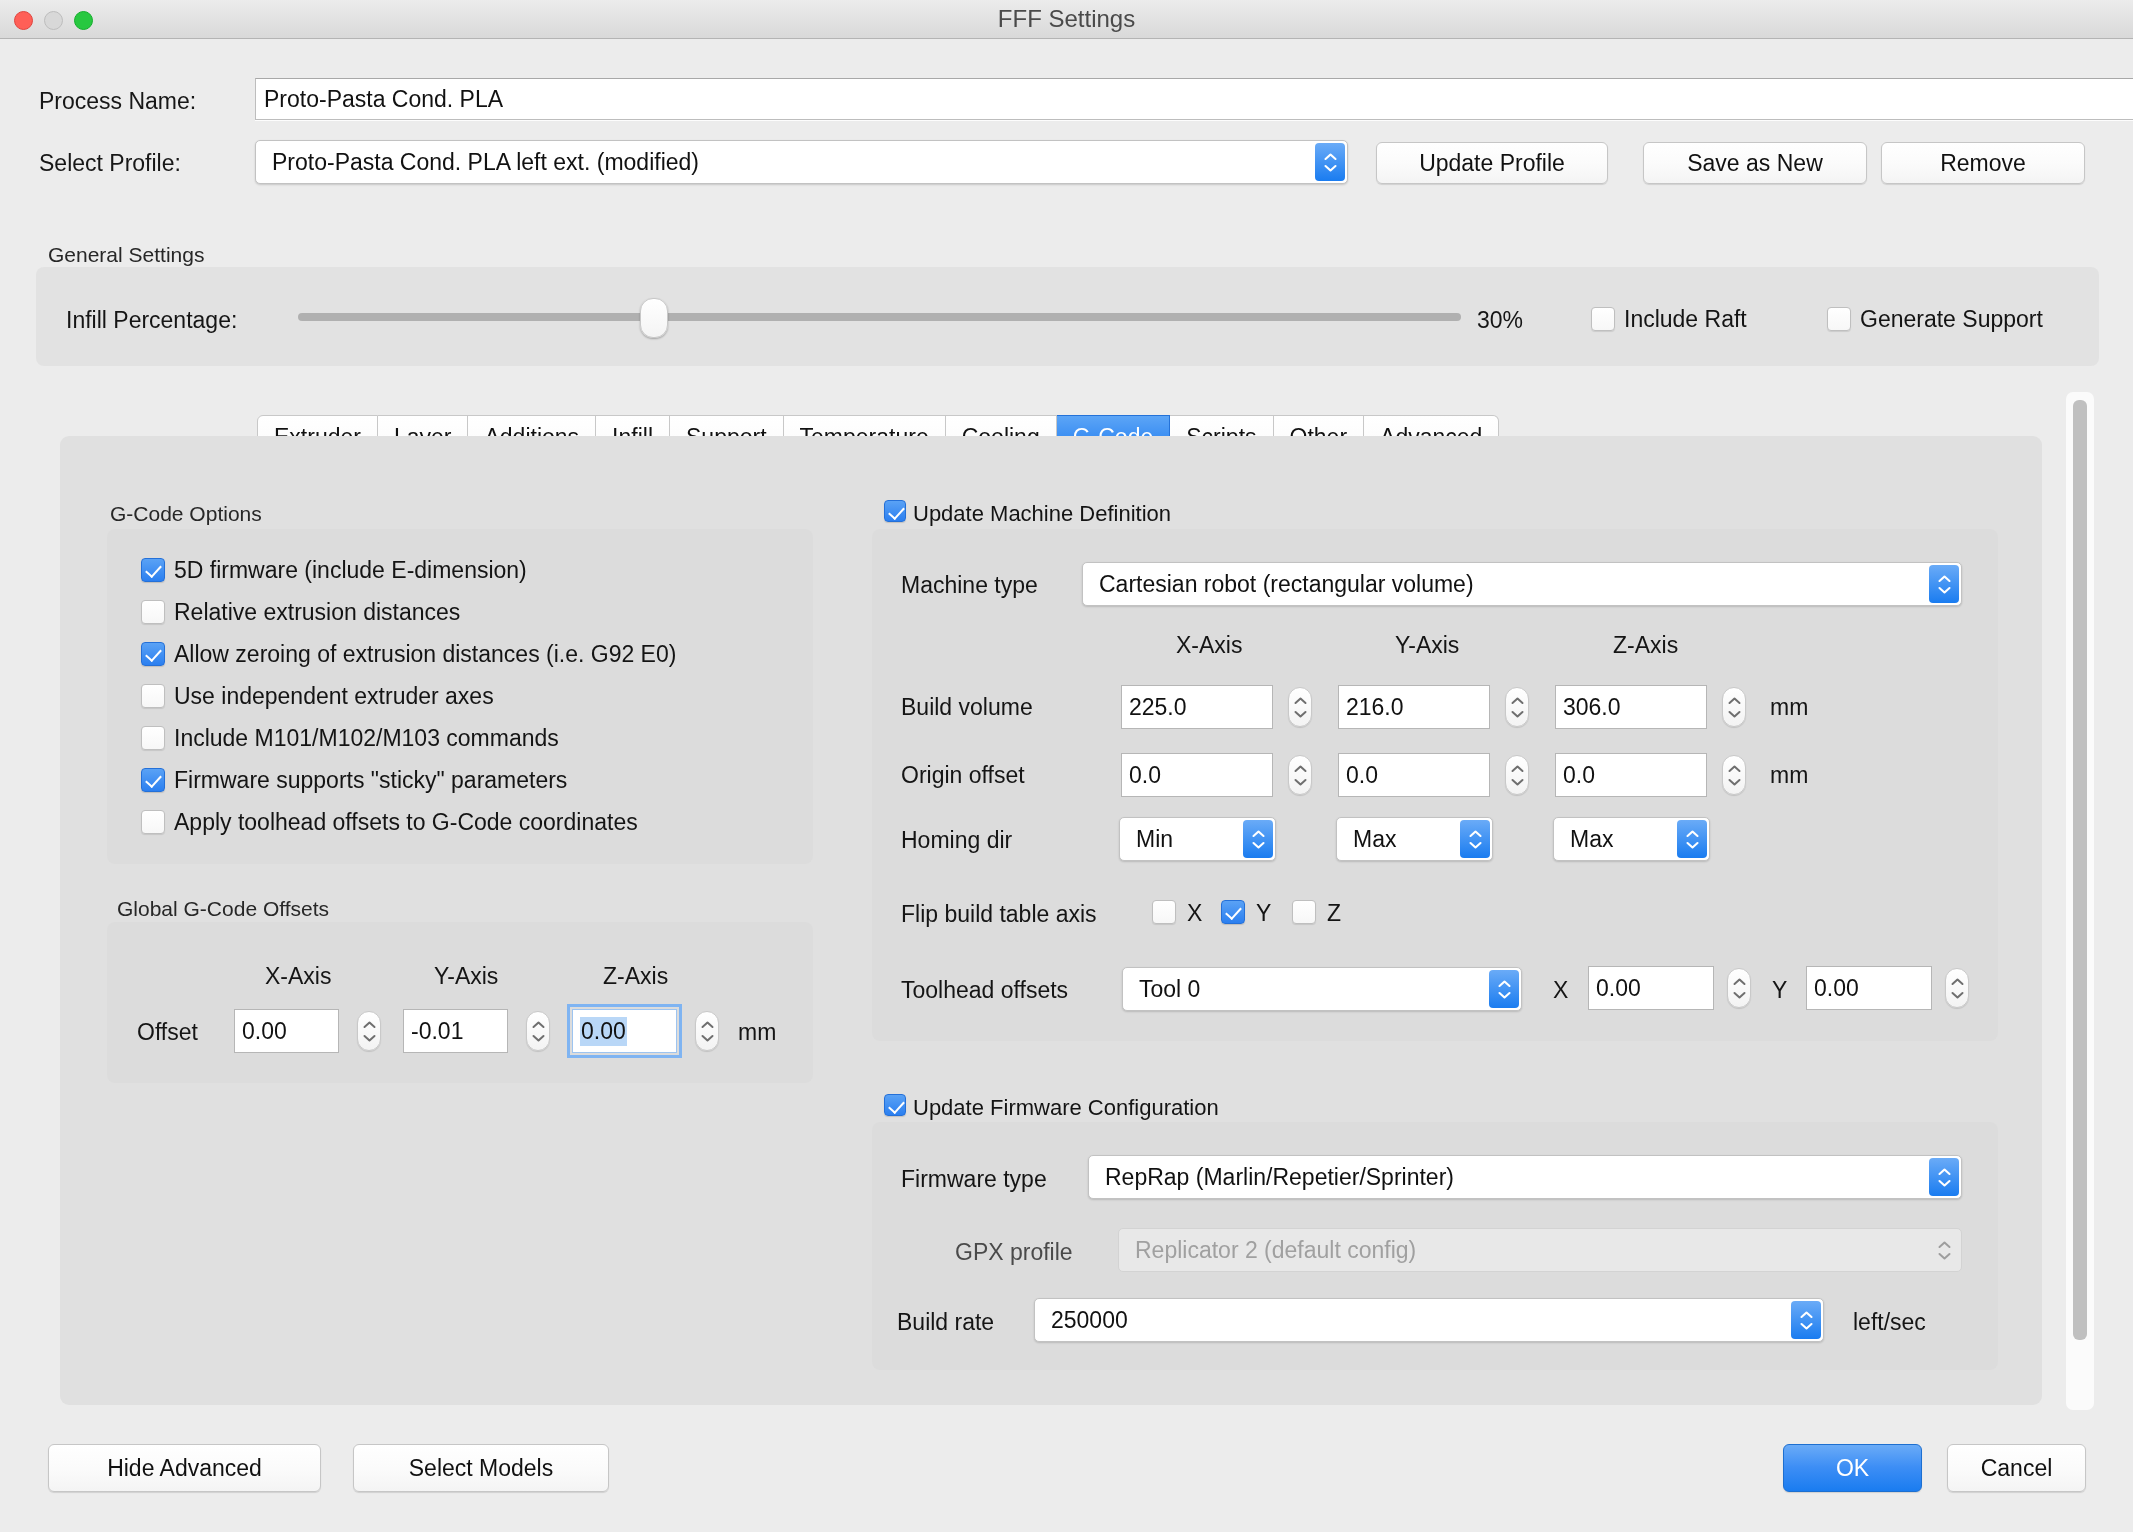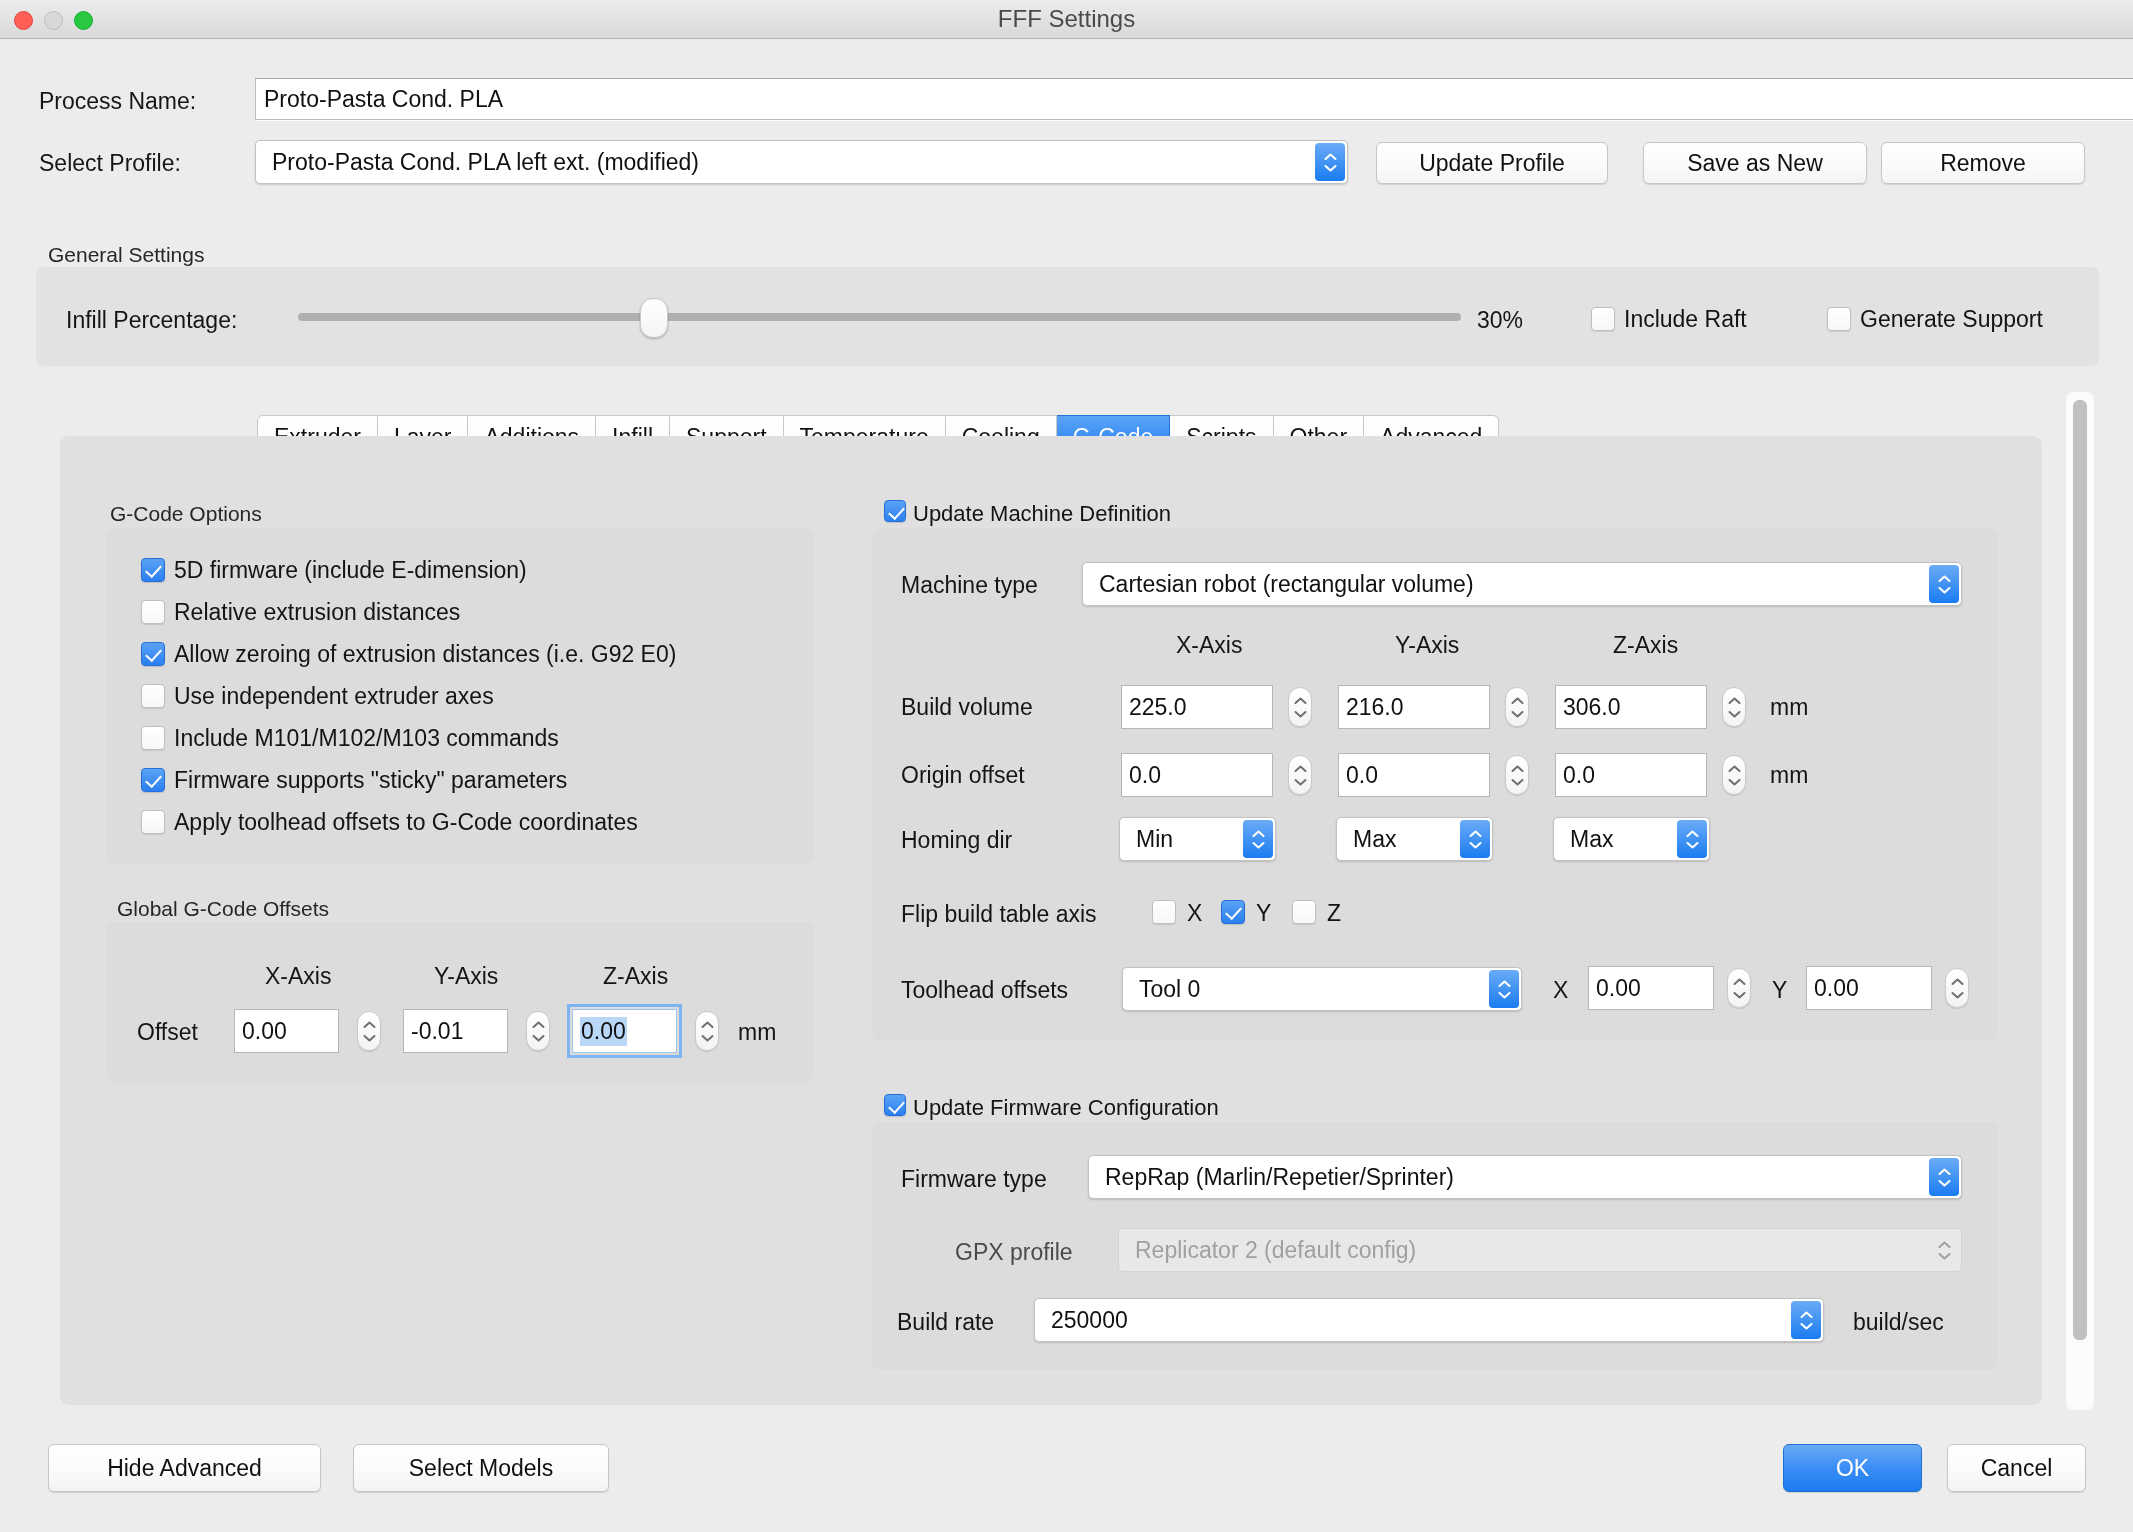--- a/index.html
+++ b/index.html
@@ -635,20 +635,20 @@
             <path d="M1.5 6 L6.5 1.5 L11.5 6" fill="none" stroke="#fff" stroke-width="2.1" stroke-linecap="round" stroke-linejoin="round"></path>
           </svg>
         </span>
       <span class="chev">
           <svg width="13" height="8" viewBox="0 0 13 8">
             <path d="M1.5 2 L6.5 6.5 L11.5 2" fill="none" stroke="#fff" stroke-width="2.1" stroke-linecap="round" stroke-linejoin="round"></path>
           </svg>
         </span>
     </span>
   </div>
-  <div class="unit" style="left:1853px; top:1309px;">build/sec</div>
+  <div class="unit" style="left:1853px; top:1309px;">left/sec</div>
 
   <div class="pushbtn" style="left:48px; top:1444px; width:273px; height:48px;">Hide Advanced</div>
   <div class="pushbtn" style="left:353px; top:1444px; width:256px; height:48px;">Select Models</div>
   <div class="pushbtn primary" style="left:1783px; top:1444px; width:139px; height:48px;">OK</div>
   <div class="pushbtn" style="left:1947px; top:1444px; width:139px; height:48px;">Cancel</div>
 
 </div>
 
 </body></html>

